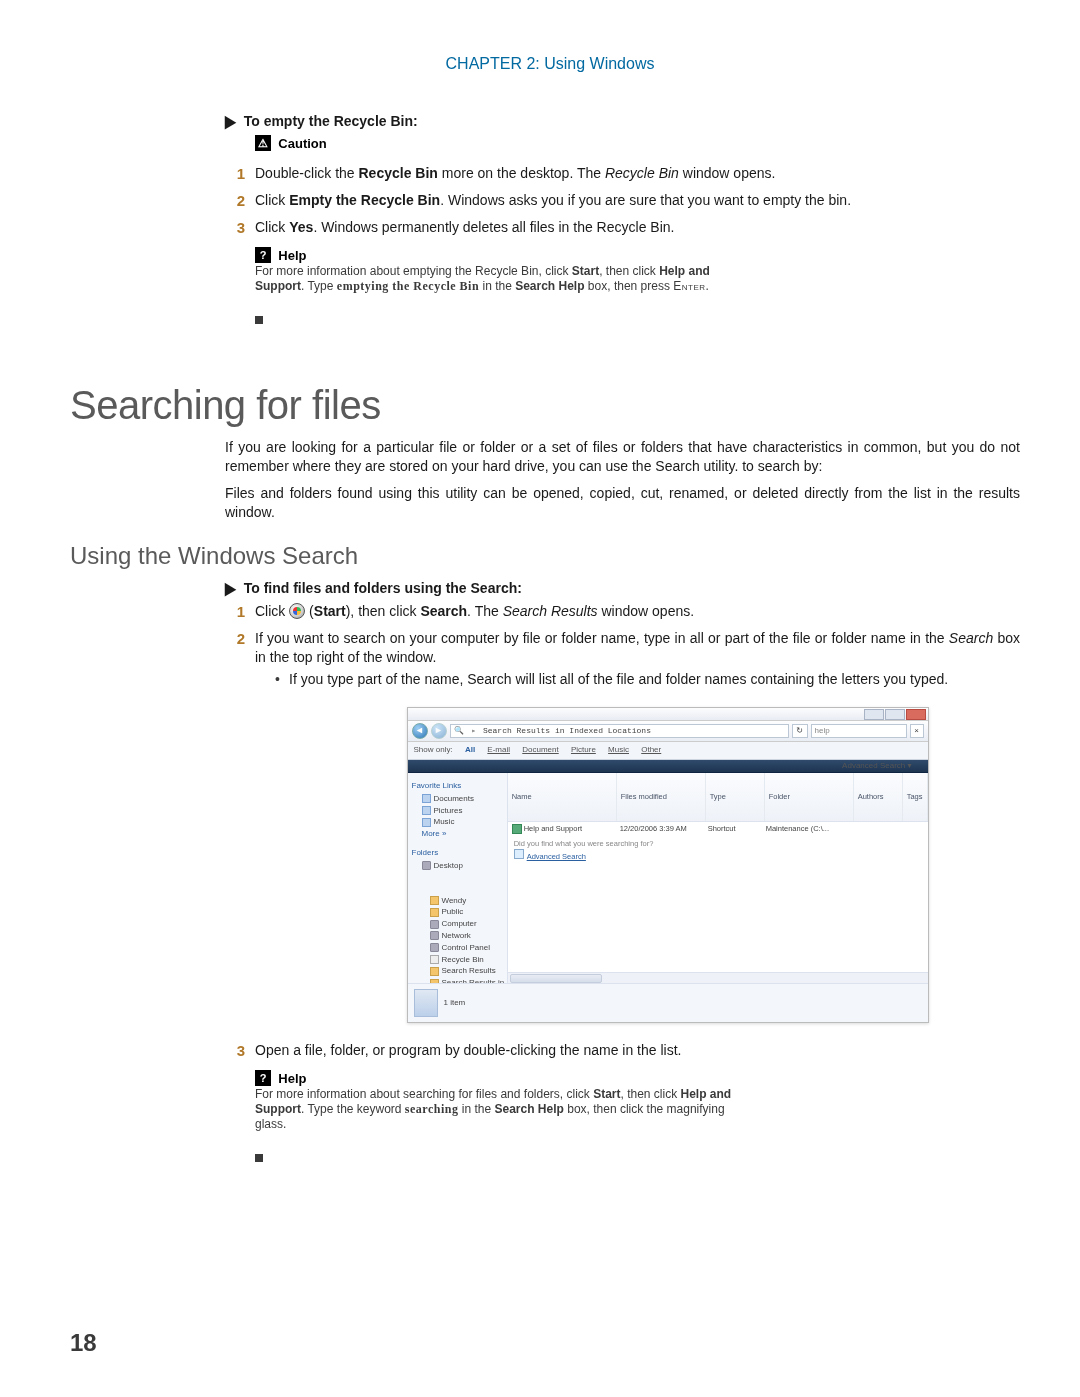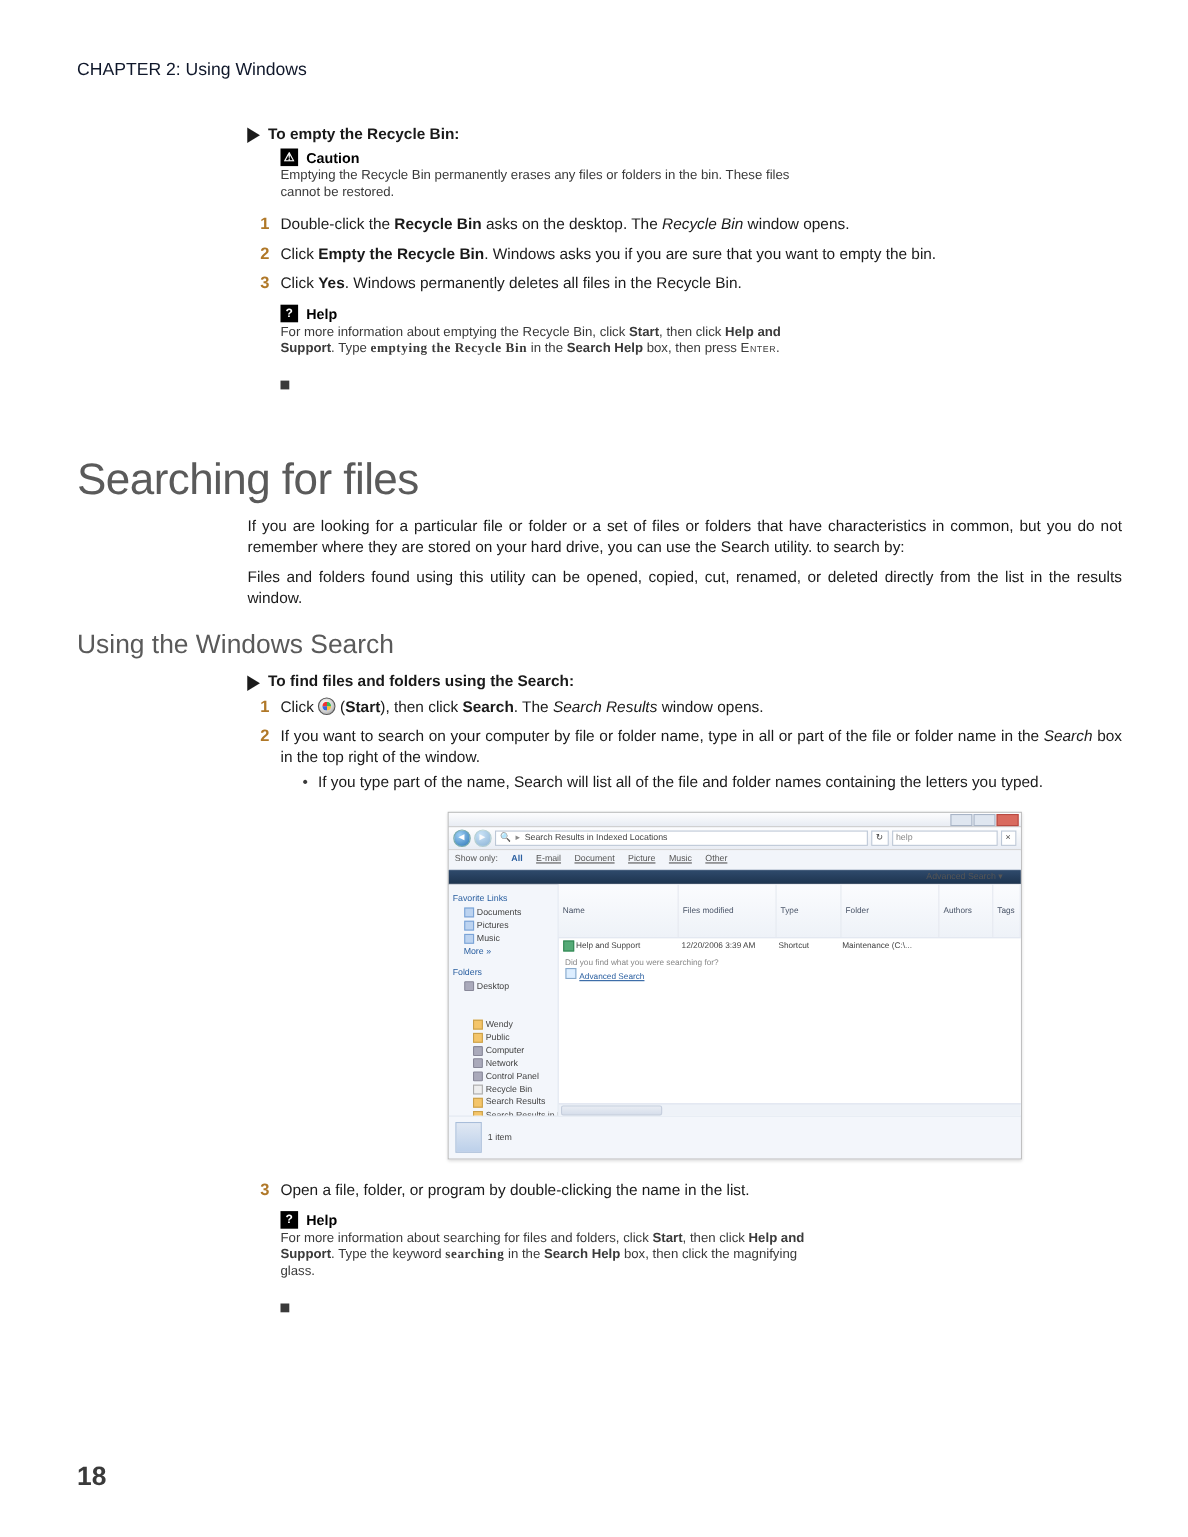--- a/index.html
+++ b/index.html
@@ -11,23 +11,23 @@
     width: 1080px;
   }
   .page {
     width: 1080px;
     height: 1397px;
     position: relative;
     box-sizing: border-box;
     padding: 55px 50px 0 70px;
   }
   .chapter-header {
-    text-align: left;
+    text-align: center;
     font-size: 16px;
-    color: #0f172a;
+    color: #0369a1;
     margin-bottom: 40px;
   }
   .content-col {
     margin-left: 155px;
     margin-right: 10px;
   }
   .proc-head {
     font-weight: bold;
     font-size: 14px;
     margin: 0 0 6px 0;
@@ -204,20 +204,21 @@
   }
   .mock-breadcrumb {
     flex: 1;
     height: 12px;
     border: 1px solid #bcc7d6;
     background: #fff;
     padding: 0 4px;
     line-height: 12px;
     white-space: nowrap;
     overflow: hidden;
+    font-family: Liberation Mono, monospace;
   }
   .mock-break-chev { color:#888; margin:0 2px; }
   .mock-search {
     width: 88px;
     height: 12px;
     border: 1px solid #bcc7d6;
     background: #fff;
     padding: 0 3px;
     line-height: 12px;
     color: #888;
@@ -331,26 +332,25 @@
 
   <div class="content-col">
     <p class="proc-head">
       <span class="tri">▶</span>
       <span>To empty the Recycle Bin:</span>
     </p>
 
     <div class="callout">
       <span class="callout-icon">⚠</span>
       <span class="callout-title">Caution</span><br>
-      <span>Emptying the Recycle Bin permanently erases any files or folders in the bin. These files cannot be restored.</span>
     </div>
 
     <ol class="steps">
       <li>
-        <span>Double-click the </span><span class="b">Recycle Bin</span><span> asks on the desktop. The </span><span class="i">Recycle Bin</span><span> window opens.</span>
+        <span>Double-click the </span><span class="b">Recycle Bin</span><span> more on the desktop. The </span><span class="i">Recycle Bin</span><span> window opens.</span>
       </li>
       <li>
         <span>Click </span><span class="b">Empty the Recycle Bin</span><span>. Windows asks you if you are sure that you want to empty the bin.</span>
       </li>
       <li>
         <span>Click </span><span class="b">Yes</span><span>. Windows permanently deletes all files in the Recycle Bin.</span>
       </li>
     </ol>
 
     <div class="callout">

